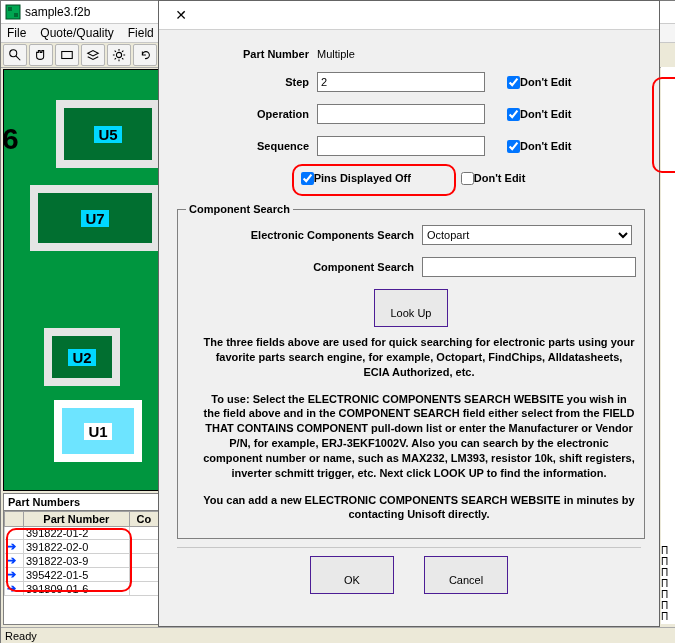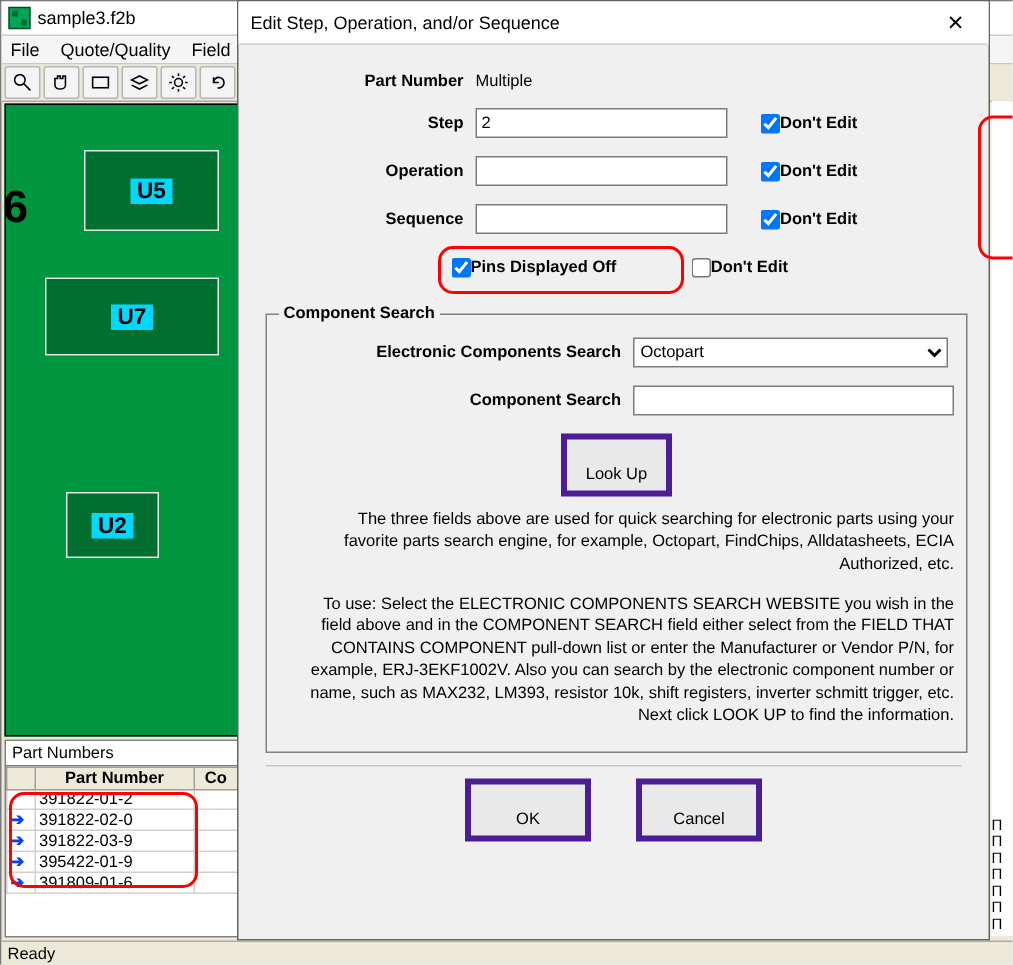--- a/index.html
+++ b/index.html
@@ -7,24 +7,24 @@
   .app-window{position:absolute;left:0;top:0;width:675px;height:643px;background:#ece9d8;border:1px solid #7a7a7a;}
   .app-title{height:22px;background:#fff;display:flex;align-items:center;padding:0 4px;border-bottom:1px solid #ccc;}
   .app-title .ico{width:16px;height:16px;margin-right:4px;}
   .app-title .ico svg{width:16px;height:16px}
   .app-title .txt{font-size:12px}
   .app-menu{height:18px;display:flex;align-items:center;gap:14px;padding:0 6px;background:#f5f5f5;border-bottom:1px solid #c8c8c8;font-size:12px}
   .app-tool{height:24px;display:flex;align-items:center;gap:2px;padding:0 2px;background:#ece9d8;border-bottom:1px solid #aaa}
   .tbtn{width:22px;height:20px;border:1px solid #b5b5b5;background:#f4f4f4;display:flex;align-items:center;justify-content:center;font-size:12px;border-radius:2px}
   .tbtn svg{width:14px;height:14px;stroke:#000;fill:none;stroke-width:1.2}
   .pcb-area{position:absolute;left:2px;top:68px;width:155px;height:420px;background:#00963f;border:1px solid #000}
-  .chip{position:absolute;background:#016f30;border:1px solid #e5e5e5;color:#000;font-family:Arial;font-weight:bold;display:flex;align-items:center;justify-content:center}
+  .chip{position:absolute;background:#016f30;border:8px solid #e5e5e5;color:#000;font-family:Arial;font-weight:bold;display:flex;align-items:center;justify-content:center}
   .lbl{position:absolute;background:#00d8ff;color:#000;font-weight:bold;font-size:15px;padding:0 4px;}
   .pcb-bot{position:absolute;left:2px;top:492px;width:155px;height:130px;background:#fff;border:1px solid #808080;overflow:hidden}
-  .pcb-bot .hdr{font-weight:normal;padding:2px 4px;border-bottom:1px solid #808080}
+  .pcb-bot .hdr{font-weight:bold;padding:2px 4px;border-bottom:1px solid #808080}
   .pcb-bot table{border-collapse:collapse;width:100%}
   .pcb-bot th{background:#ece9d8;border:1px solid #a0a0a0;text-align:center;padding:1px 2px;font-size:11px;font-weight:bold}
   .pcb-bot td{border:1px solid #d0d0d0;text-align:left;padding:0 2px;font-size:11px}
   .arrow{color:#0040ff;font-weight:bold}
   .redbox{position:absolute;border:2px solid #f00;border-radius:10px;pointer-events:none}
   .pn-annot{position:absolute;left:660px;top:66px;width:34px;height:555px;background:#fff;font-size:10px;line-height:11px;padding-top:2px;text-align:right;overflow:hidden}
   .status{position:absolute;left:0;bottom:0;width:100%;height:16px;background:#ece9d8;border-top:1px solid #aaa;padding:0 4px;font-size:11px;display:flex;align-items:center}
   
   .dialog{position:absolute;left:158px;top:0;width:500px;height:625px;background:#f0f0f0;border:1px solid #646464;font-family:Tahoma,Arial,sans-serif}
   .dlg-title{height:28px;display:flex;align-items:center;justify-content:space-between;padding:0 8px;background:#fff;border-bottom:1px solid #d0d0d0;font-size:12px}
@@ -35,22 +35,22 @@
   .row .val{flex:1}
   .tinput{width:160px;height:18px;border:1px solid #7a7a7a;background:#fff;padding:0 3px;font:11px Arial}
   .chkwrap{display:flex;align-items:flex-start;gap:0;font-weight:bold;white-space:nowrap}
   input[type=checkbox]{width:13px;height:13px;margin:0}
   .pins-row{display:flex;align-items:center;justify-content:center;margin:4px 0 14px 0;position:relative}
   fieldset.cs{border:1px solid #808080;padding:10px 8px 4px 8px;margin:0 0 8px 0}
   fieldset.cs legend{font-weight:bold;padding:0 3px}
   .cs .row .lab{width:228px}
   select.dd{width:210px;height:20px;border:1px solid #7a7a7a;background:#fff;font:11px Arial}
   .cs .tinput{width:206px}
-  .btn{min-width:74px;height:38px;background:#e9e9e9;border:4px solid #4c1d95;font:11px Arial;font-weight:normal;padding:17px 8px}
-  .para{font-weight:normal;line-height:1.35;margin:0 0 12px 16px;text-align:right}
+  .btn{min-width:74px;height:38px;background:#e9e9e9;border:1px solid #4c1d95;font:11px Arial;font-weight:normal;padding:17px 8px}
+  .para{font-weight:bold;line-height:1.35;margin:0 0 12px 16px;text-align:center}
   .dlg-foot{display:flex;justify-content:center;gap:30px;padding:8px 0 10px 0;border-top:1px solid #c7c7c7;margin-top:4px}
 </style>
 </head>
 <body>
 
 <div class="app-window">
   <div class="app-title">
     <span class="ico">
       <svg viewBox="0 0 16 16">
           <rect x="1" y="1" width="14" height="14" fill="#00a651" stroke="#004d24"></rect>
@@ -118,20 +118,23 @@
   <div class="pcb-area">
     <div style="position:absolute;left:-2px;top:52px;color:#000;font-size:30px;font-weight:bold;">6</div>
     <div class="chip" style="left:52px;top:30px;width:88px;height:52px">
         <span class="lbl">U5</span>
       </div>
     <div class="chip" style="left:26px;top:115px;width:114px;height:50px">
         <span class="lbl">U7</span>
       </div>
     <div class="chip" style="left:40px;top:258px;width:60px;height:42px">
         <span class="lbl">U2</span>
+      </div>
+    <div class="chip" style="left:50px;top:330px;width:72px;height:46px;background:#6de4ff;border-color:#fff">
+        <span class="lbl" style="background:#fff">U1</span>
       </div>
   </div>
 
   <div class="pcb-bot">
     <div class="hdr">Part Numbers</div>
     <table>
       <tbody>
           <tr>
         <th style="width:14px"></th>
         <th>Part Number</th>
@@ -147,21 +150,21 @@
             <td>391822-02-0</td>
             <td></td>
           </tr>
       <tr>
             <td class="arrow">➔</td>
             <td>391822-03-9</td>
             <td></td>
           </tr>
       <tr>
             <td class="arrow">➔</td>
-            <td>395422-01-9</td>
+            <td>395422-01-5</td>
             <td></td>
           </tr>
       <tr>
             <td class="arrow">➔</td>
             <td>391809-01-6</td>
             <td></td>
           </tr>
     </tbody>
       </table>
     <div class="redbox" style="left:2px;top:34px;width:122px;height:60px"></div>
@@ -181,21 +184,20 @@
     </div>
   </div>
 
   <div class="status">
       <span>Ready</span>
     </div>
 </div>
 
 <div class="dialog">
   <div class="dlg-title">
-    <span>Edit Step, Operation, and/or Sequence</span>
     <span class="dlg-close">✕</span>
   </div>
   <div class="dlg-body">
 
     <div class="row">
       <span class="lab">Part Number</span>
       <span class="val" style="font-weight:normal">Multiple</span>
     </div>
 
     <div class="row">
@@ -258,20 +260,21 @@
         <input class="tinput" value="" style="">
       </div>
 
 
       <div style="text-align:center;margin:4px 0 8px 0">
         <button class="btn">Look Up</button>
       </div>
 
       <p class="para">The three fields above are used for quick searching for electronic parts using your favorite parts search engine, for example, Octopart, FindChips, Alldatasheets, ECIA Authorized, etc.</p>
       <p class="para">To use: Select the ELECTRONIC COMPONENTS SEARCH WEBSITE you wish in the field above and in the COMPONENT SEARCH field either select from the FIELD THAT CONTAINS COMPONENT pull-down list or enter the Manufacturer or Vendor P/N, for example, ERJ-3EKF1002V.  Also you can search by the electronic component number or name, such as MAX232, LM393, resistor 10k, shift registers, inverter schmitt trigger, etc.  Next click LOOK UP to find the information.</p>
+      <p class="para">You can add a new ELECTRONIC COMPONENTS SEARCH WEBSITE in minutes by contacting Unisoft directly.</p>
     </fieldset>
 
     <div class="dlg-foot">
       <button class="btn" style="min-width:84px">OK</button>
       <button class="btn" style="min-width:84px">Cancel</button>
     </div>
   </div>
 </div>
 
 </body></html>

